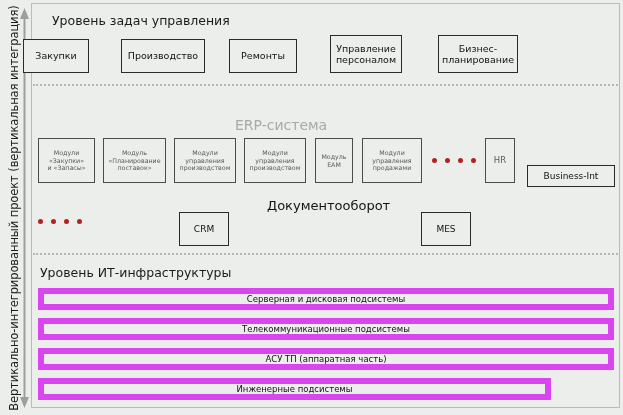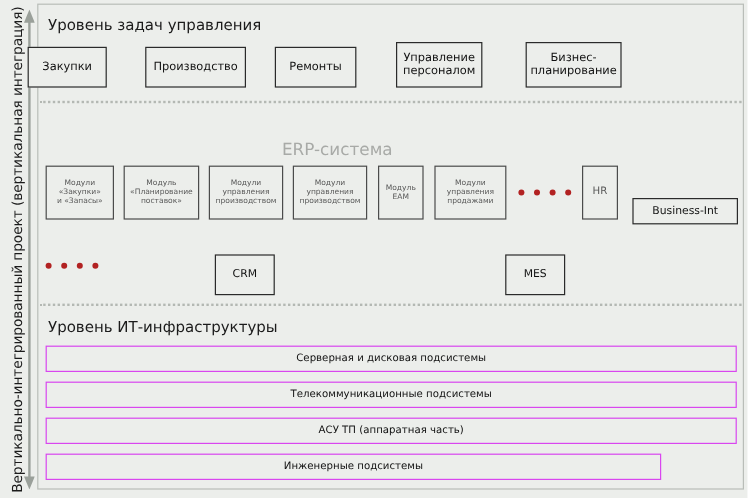--- a/index.html
+++ b/index.html
@@ -93,21 +93,21 @@
     color: #585858;
     padding: 1px 2px;
   }
   .box.app {
     font-size: 9px;
     color: #111111;
   }
   .box.infra {
     font-size: 8.5px;
     color: #111111;
-    border: 1px solid #d946ef;
+    border: 6px solid #d946ef;
   }
 
   .ghost-label {
     position: absolute;
     color: #a8aaa7;
     white-space: nowrap;
   }
   #erp-label { font-size: 14px; text-align: right; }
   #docflow-label { font-size: 13px; color: #131313; font-weight: normal; }
 
@@ -128,21 +128,21 @@
     <div id="vert-label">Вертикально-интегрированный проект (вертикальная интеграция)</div>
     <svg id="vert-arrow" viewBox="0 0 9 400" preserveAspectRatio="none">
       <line x1="4.5" y1="8" x2="4.5" y2="392" stroke="#9aa09a" stroke-width="2"></line>
       <polygon points="4.5,0 0,11 9,11" fill="#9aa09a"></polygon>
       <polygon points="4.5,400 0,389 9,389" fill="#9aa09a"></polygon>
     </svg>
   </div>
 
   <div id="content"></div>
 
-  <div class="level-title" style="left:40px; top:13px;text-align:center;">Уровень задач управления</div>
+  <div class="level-title" style="left:52px; top:13px;text-align:center;">Уровень задач управления</div>
 
   <div class="box task" style="left:23px; top:39px; width:66px; height:34px;">
     <span>Закупки</span>
   </div>
   <div class="box task" style="left:121px; top:39px; width:84px; height:34px;">
     <span>Производство</span>
   </div>
   <div class="box task" style="left:229px; top:39px; width:68px; height:34px;">
     <span>Ремонты</span>
   </div>
@@ -195,20 +195,21 @@
 
   <div class="box app" style="left:527px; top:165px; width:88px; height:22px;">
     <span>Business-Int</span>
   </div>
 
   <div class="dot" style="left:432px; top:158px;"></div>
   <div class="dot" style="left:445px; top:158px;"></div>
   <div class="dot" style="left:458px; top:158px;"></div>
   <div class="dot" style="left:471px; top:158px;"></div>
 
+  <div class="ghost-label" id="docflow-label" style="left:267px; top:198px;">Документооборот</div>
 
   <div class="box app" style="left:179px; top:212px; width:50px; height:34px;">
     <span>CRM</span>
   </div>
   <div class="box app" style="left:421px; top:212px; width:50px; height:34px;">
     <span>MES</span>
   </div>
 
   <div class="dot" style="left:38px; top:219px;"></div>
   <div class="dot" style="left:51px; top:219px;"></div>

